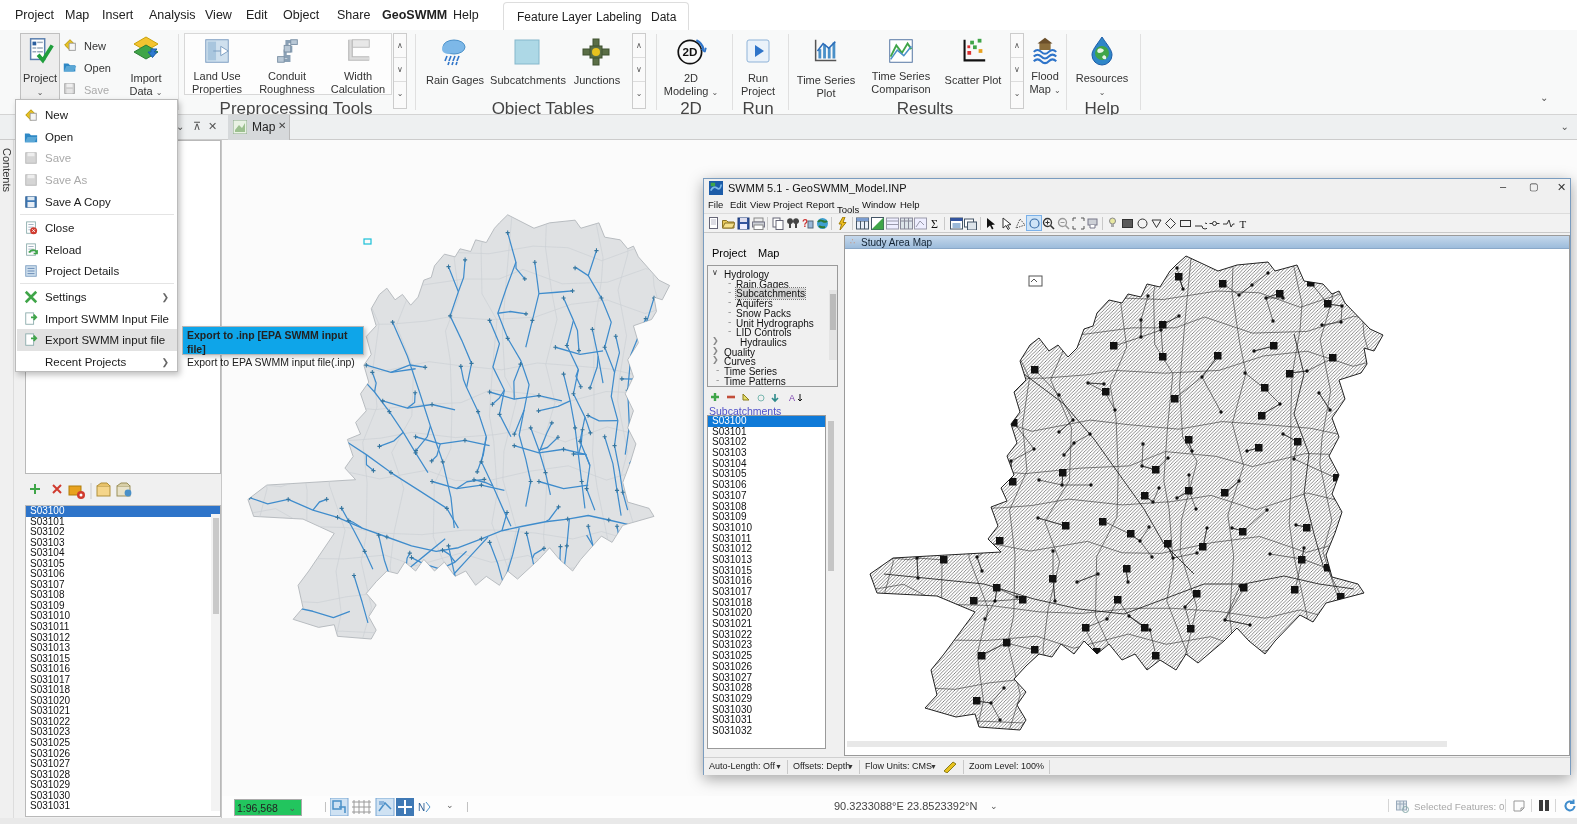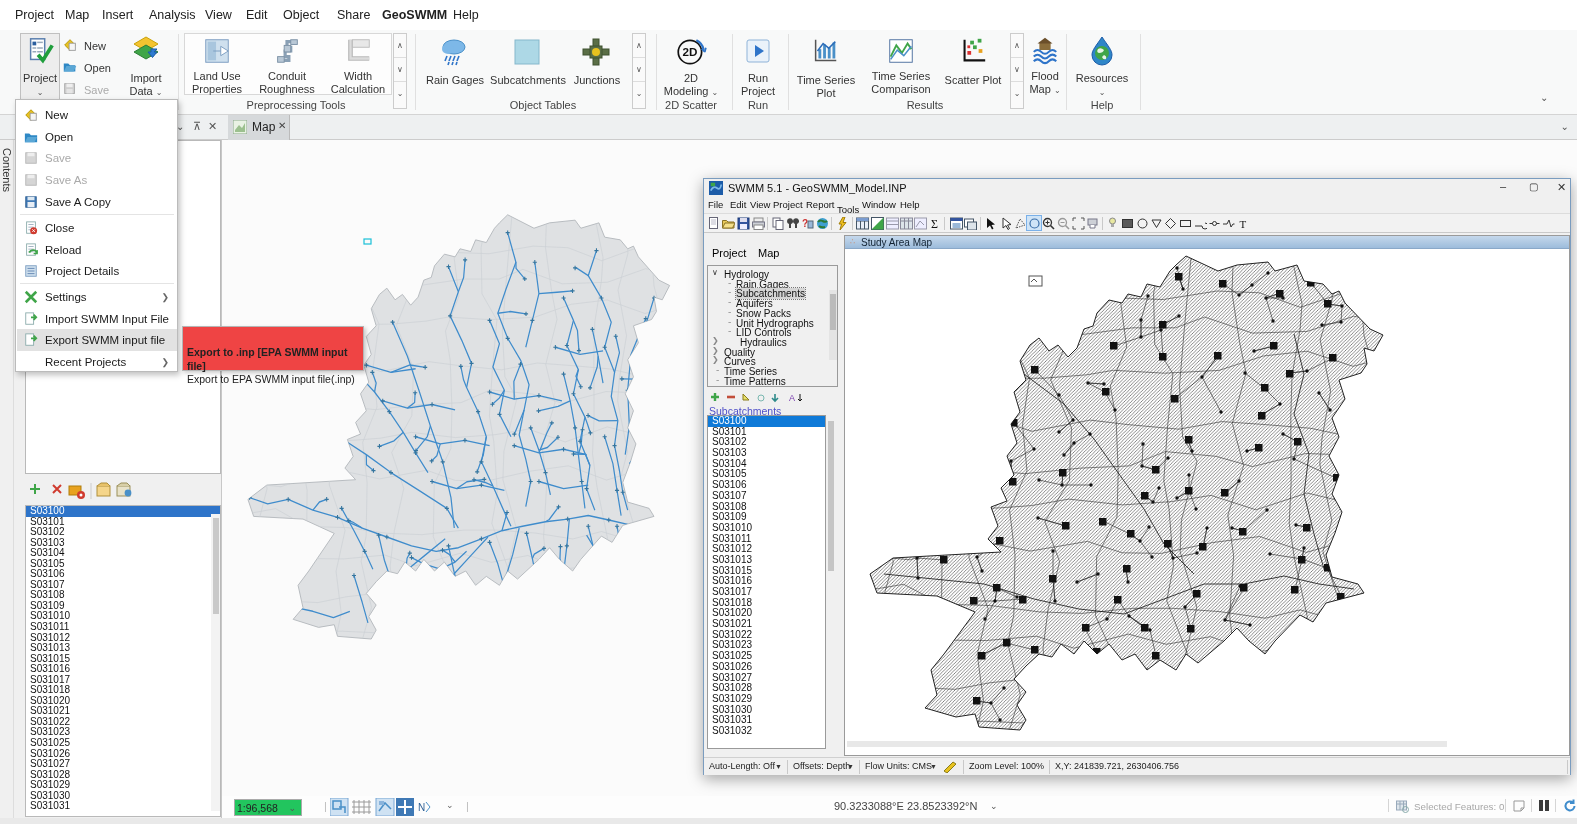--- a/index.html
+++ b/index.html
@@ -3,21 +3,21 @@
 *{margin:0;padding:0;box-sizing:border-box}
 html,body{width:1577px;height:824px;overflow:hidden;font-family:"Liberation Sans",sans-serif;background:#fff;position:relative}
 .abs{position:absolute}
 #menubar{left:0;top:0;width:1577px;height:30px;background:#fff;font-size:12.5px;color:#212121}
 #menubar .mi{position:absolute;top:8px}
 #geoswmm{font-weight:bold;border-bottom:2px solid #005c9e;padding-bottom:16px}
 #ctxtabs{position:absolute;left:503px;top:2px;width:186px;height:28px;border:1px solid #ddd;border-bottom:none;background:#fff;border-radius:4px 4px 0 0}
 #ctxtabs span{position:absolute;top:7px;font-size:12px;color:#212121}
 #ribbon{left:0;top:30px;width:1577px;height:85px;background:#f8f9f9;border-bottom:1px solid #d4d4d4}
 .grp-sep{position:absolute;top:4px;width:1px;height:76px;background:#e0e0e0}
-.grp-label{position:absolute;top:69px;font-size:11px;color:#444;text-align:center}
+.grp-label{position:absolute;top:69px;font-size:17px;color:#444;text-align:center}
 .rbtn{position:absolute;text-align:center;font-size:11px;color:#333;line-height:13px}
 .rsm{position:absolute;font-size:11px;color:#333}
 .chev{color:#555;font-size:8px}
 .scrollstack{position:absolute;width:14px;border:1px solid #ccc;background:#fafafa}
 .scrollstack div{height:24px;border-bottom:1px solid #ddd;text-align:center;font-size:8px;color:#555;line-height:24px}
 #tabrow{left:0;top:115px;width:1577px;height:25px;background:#eef0f1;border-bottom:1px solid #ccc}
 #maptab{position:absolute;left:228px;top:0;width:62px;height:25px;background:#d6d9db;border-right:1px solid #bbb;font-size:12px;color:#222}
 #lstrip{left:0;top:140px;width:14px;height:678px;background:#f0f0f0;border-right:1px solid #ddd}
 #lstrip span{position:absolute;left:-1px;top:8px;transform:rotate(90deg);transform-origin:7px 7px;font-size:11px;color:#333;white-space:nowrap}
 #cpane{left:14px;top:140px;width:208px;height:678px;background:#f0f0f0;border-right:1px solid #c8c8c8}
@@ -31,21 +31,21 @@
 #maparea{left:222px;top:140px;width:1355px;height:656px;background:#fbfbfb}
 #mapbottom{left:222px;top:796px;width:1355px;height:22px;background:#fdfdfd;font-size:11px;color:#555}
 #scalebox{position:absolute;left:12px;top:3px;width:68px;height:17px;border:1px solid #aaa;background:#22c55e;font-size:10.5px;color:#222;line-height:16px;padding-left:2px}
 #botstrip{left:0;top:818px;width:1577px;height:6px;background:#e9e9e9}
 #pmenu{left:15px;top:99px;width:163px;height:273px;background:#fff;border:1px solid #bbb;box-shadow:2px 3px 6px rgba(0,0,0,.25);font-size:11.5px;color:#1a1a1a}
 #pmenu .it{position:absolute;left:1px;width:160px;height:22px;line-height:22px;padding-left:28px;white-space:nowrap}
 #pmenu .dis{color:#aaa}
 #pmenu .hl{background:#e2e2e2}
 #pmenu .arr{position:absolute;right:8px;font-size:9px;color:#666}
 #pmenu .sep{position:absolute;left:4px;width:154px;height:1px;background:#e4e4e4}
-#tip{left:182px;top:326px;width:182px;height:45px;background:#ef4444;border:1px solid #b5b5b5;box-shadow:2px 2px 4px rgba(0,0,0,.2);font-size:10.5px;color:#222;padding:19px 4px;line-height:13.5px}
+#tip{left:182px;top:326px;width:182px;height:29px;background:#0ea5e9;border:1px solid #b5b5b5;box-shadow:2px 2px 4px rgba(0,0,0,.2);font-size:10.5px;color:#222;padding:2px 4px;line-height:13.5px}
 #swmm{left:703px;top:178px;width:868px;height:597px;background:#f0f0f0;border:1px solid #7a9cbf;box-shadow:0 4px 14px rgba(0,0,0,.35);font-size:11px}
 #swtitle{position:absolute;left:0;top:0;width:866px;height:18px;background:#f0f0f0;font-size:11px;color:#111}
 #swmenu{position:absolute;left:0;top:18px;width:866px;height:16px;font-size:9.5px;color:#111;background:#f0f0f0}
 #swtools{position:absolute;left:0;top:34px;width:866px;height:20px;background:#f2f2f2;border-top:1px solid #dcdcdc;border-bottom:1px solid #c9c9c9}
 #swleft{position:absolute;left:2px;top:62px;width:134px;height:512px}
 #swtree{position:absolute;left:1px;top:24px;width:131px;height:122px;background:#f0f0f0;border:1px solid #9a9a9a;font-size:10px;color:#111;overflow:hidden}
 #swlist{position:absolute;left:1px;top:174px;width:119px;height:334px;background:#fff;border:1px solid #9a9a9a;font-size:10px;color:#111;overflow:hidden}
 #swlist .row{height:10.7px;line-height:10.7px;padding-left:4px}
 #swlist .sel{background:#0f7ad8;color:#fff}
 #swmap{position:absolute;left:140px;top:56px;width:726px;height:521px;background:#fff;border:1px solid #9a9a9a}
@@ -57,20 +57,25 @@
   <span class="mi" style="left:15px">Project</span>
     <span class="mi" style="left:65px">Map</span>
   <span class="mi" style="left:102px">Insert</span>
     <span class="mi" style="left:149px">Analysis</span>
   <span class="mi" style="left:205px">View</span>
     <span class="mi" style="left:246px">Edit</span>
   <span class="mi" style="left:283px">Object</span>
     <span class="mi" style="left:337px">Share</span>
   <span class="mi" id="geoswmm" style="left:382px">GeoSWMM</span>
     <span class="mi" style="left:453px">Help</span>
+  <div id="ctxtabs">
+      <span style="left:13px">Feature Layer</span>
+      <span style="left:92px">Labeling</span>
+      <span style="left:147px">Data</span>
+    </div>
 </div>
 <div class="abs" id="ribbon">
     <div class="abs" style="left:20px;top:3px;width:40px;height:79px;border:1px solid #c0c0c0;background:#ededed"></div>
 <svg class="abs" style="left:25px;top:6px" width="30" height="30" viewBox="0 0 32 32">
       <rect x="6" y="3" width="15" height="22" fill="#fff" stroke="#5a7fae" stroke-width="1.6"></rect>
       <rect x="8" y="6" width="4" height="4" fill="#2b5f9e"></rect>
       <rect x="13" y="6" width="6" height="1.6" fill="#9ab"></rect>
       <rect x="8" y="12" width="4" height="1.6" fill="#9ab"></rect>
       <rect x="13" y="12" width="6" height="1.6" fill="#9ab"></rect>
       <rect x="8" y="16" width="4" height="1.6" fill="#9ab"></rect>
@@ -1177,21 +1182,20 @@
 <rect x="2" y="492" width="600" height="6" fill="#e8e8e8"></rect>
 </svg>
     </div>
 <div id="swstatus">
       <div class="swseg" style="left:0px;width:84px">Auto-Length: Off<span style="position:absolute;right:5px;top:3px;font-size:7px;color:#333">▼</span></div>
       <div class="swseg" style="left:84px;width:72px">Offsets: Depth<span style="position:absolute;right:5px;top:3px;font-size:7px;color:#333">▼</span></div>
       <div class="swseg" style="left:156px;width:104px">Flow Units: CMS<span style="position:absolute;right:26px;top:3px;font-size:7px;color:#333">▼</span><svg style="position:absolute;right:6px;top:1px" width="14" height="12" viewBox="0 0 14 12">
           <path d="M1 10 L10 1 l3 2 -9 9 z" fill="#e8c21f" stroke="#8a7d1a"></path>
         </svg></div>
       <div class="swseg" style="left:260px;width:86px">Zoom Level: 100%</div>
-      <div class="swseg" style="left:346px;width:518px">X,Y: 241839.721, 2630406.756</div>
     </div>
   </div>
 <div class="abs" id="pmenu">
     <div class="it" style="top:4px">New</div>
     <svg class="abs" style="left:8px;top:8px" width="14" height="14" viewBox="0 0 16 16">
       <path d="M2 8 L8 2 L14 8 L8 14 Z" fill="#e8c21f" stroke="#b08f00"></path>
       <rect x="7" y="6" width="7" height="8" fill="#f5f5f5" stroke="#999"></rect>
     </svg>
 <div class="it" style="top:25.7px">Open</div>
     <svg class="abs" style="left:8px;top:29.7px" width="14" height="14" viewBox="0 0 16 16">

